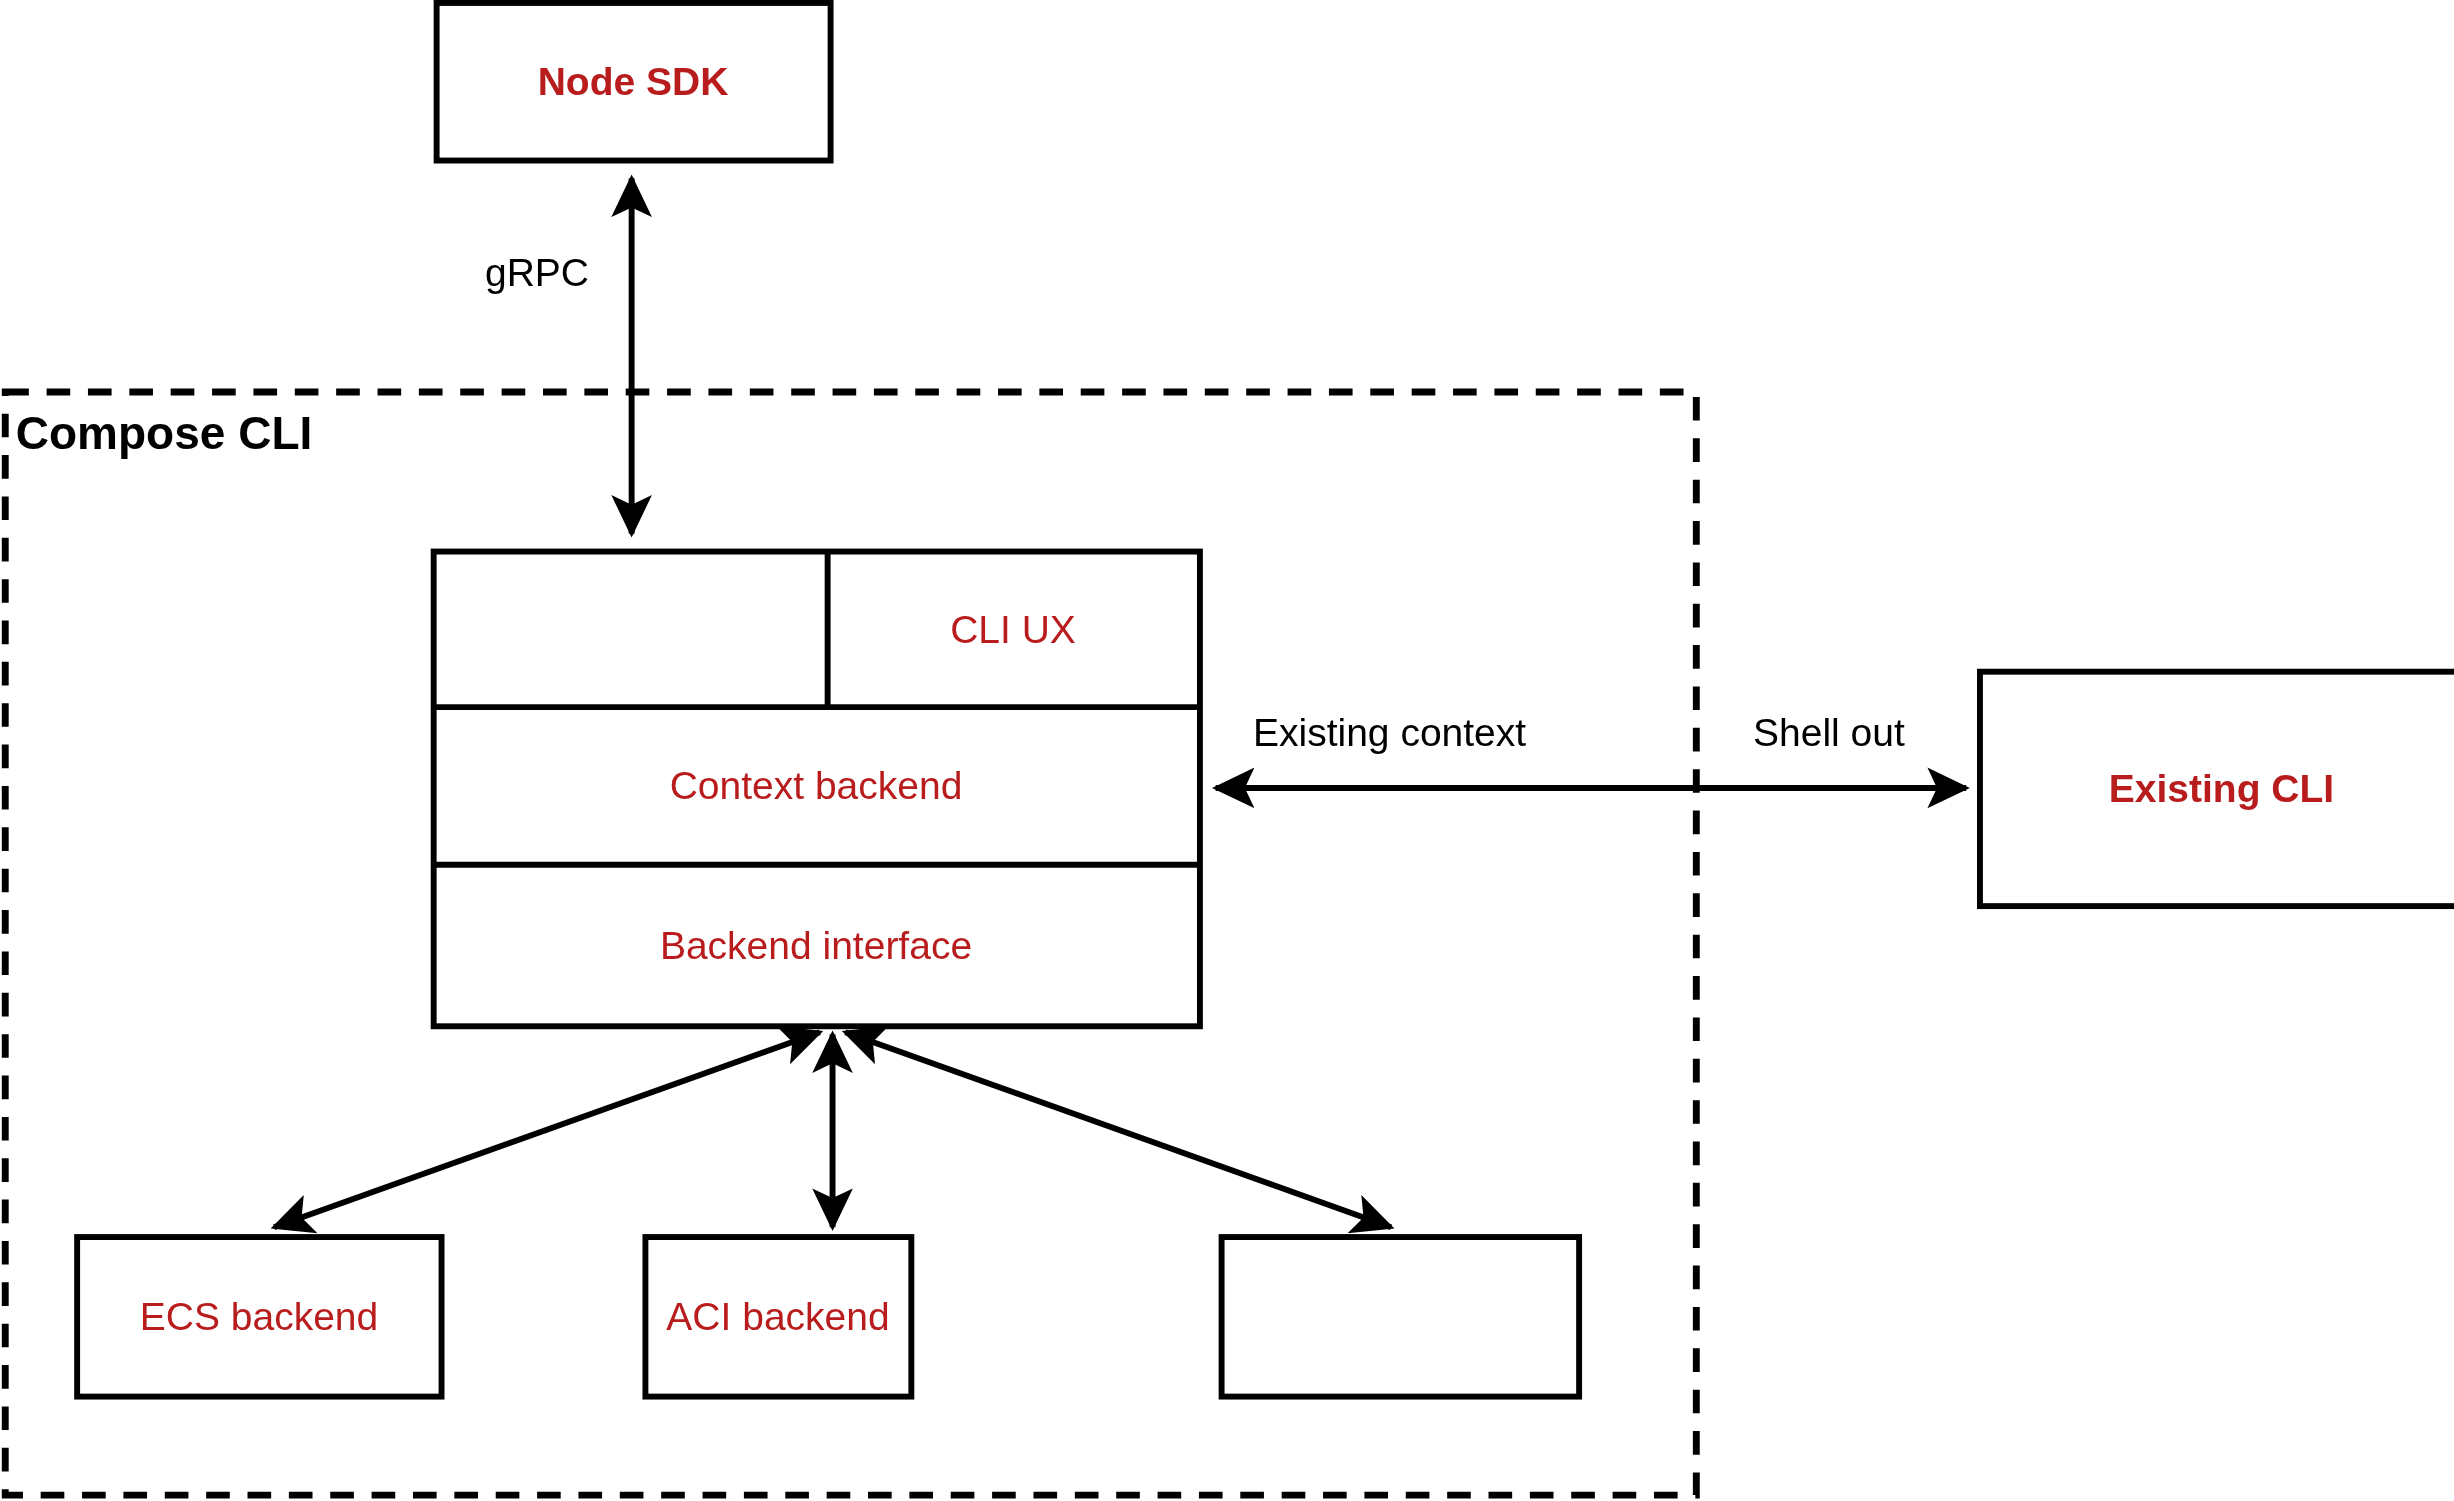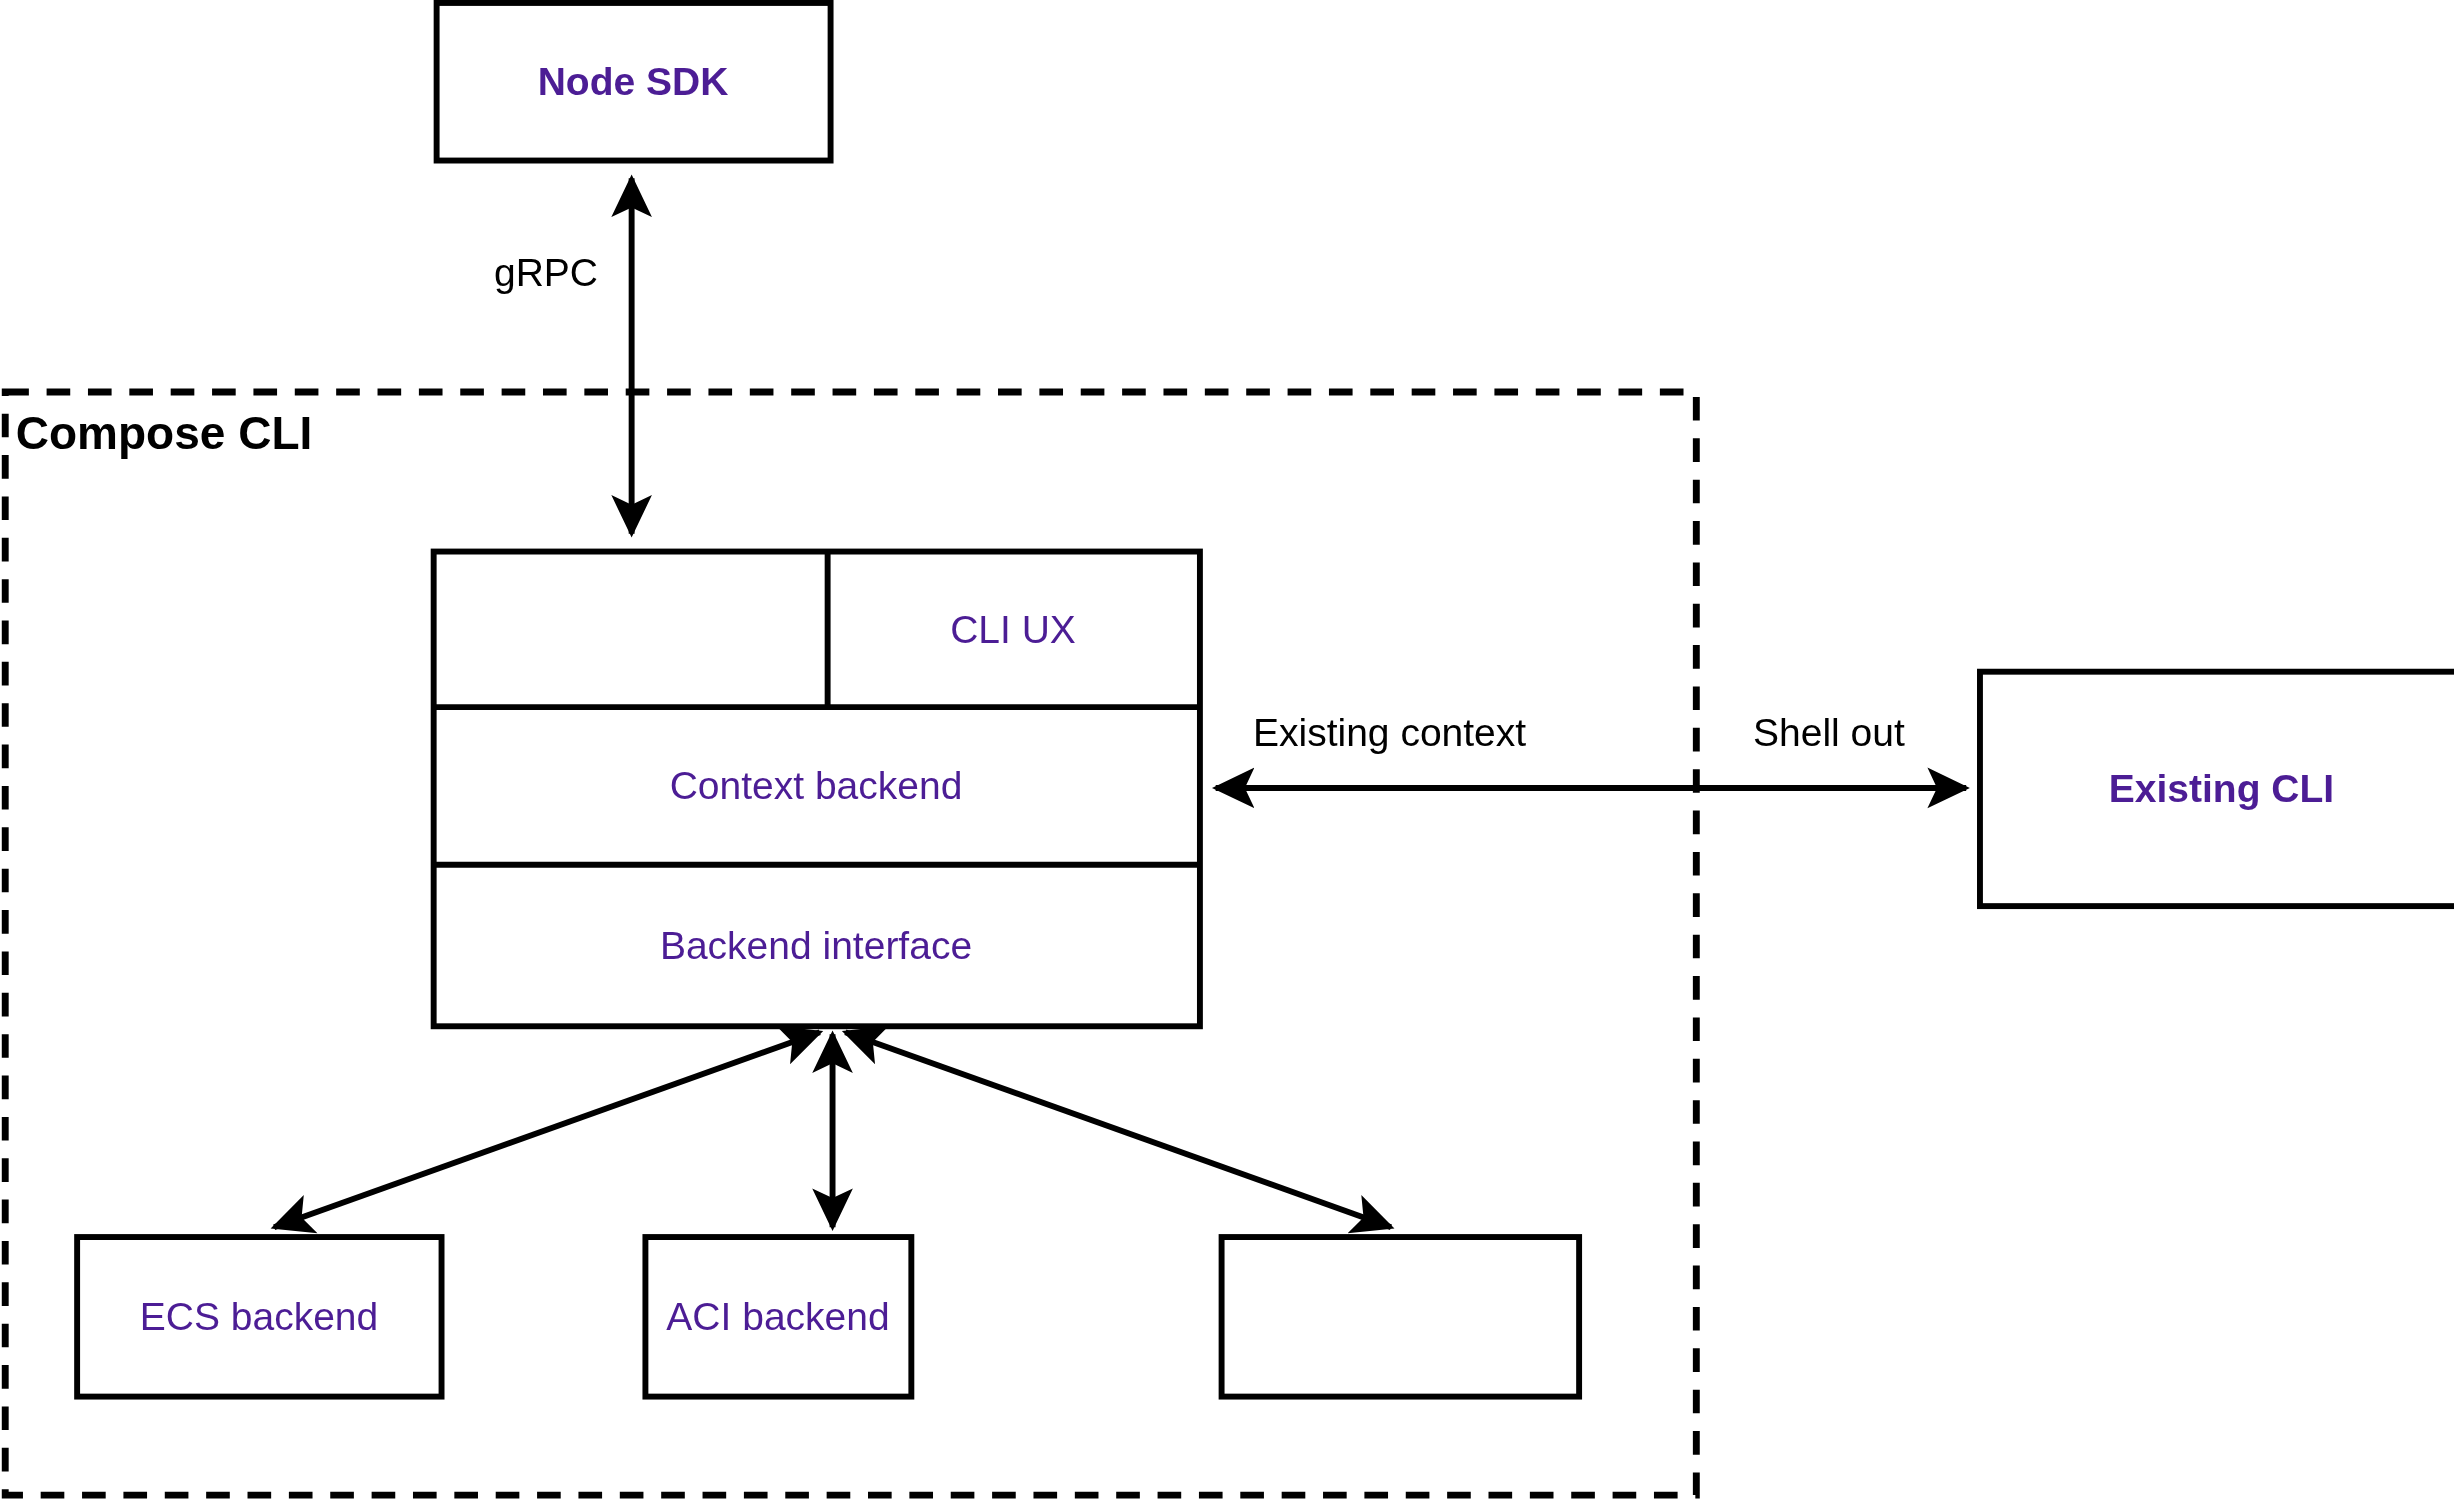--- a/index.html
+++ b/index.html
@@ -21,21 +21,21 @@
     top: 0;
     width: 2455px;
     height: 1501px;
   }
   .box-label {
     position: absolute;
     display: flex;
     align-items: center;
     justify-content: center;
     text-align: center;
-    color: #4c1d95;
+    color: #b91c1c;
     font-family: "Liberation Sans", sans-serif;
     font-size: 39px;
     line-height: 1.18;
     white-space: pre-line;
     pointer-events: none;
   }
   .box-label.bold {
     font-weight: bold;
   }
   .edge-label {
@@ -94,21 +94,21 @@
 
     <line x1="845" y1="1050" x2="845" y2="1246" stroke="#000000" stroke-width="6" marker-start="url(#arrowEnd)" marker-end="url(#arrowEnd)"></line>
 
     <line x1="858" y1="1048" x2="1412" y2="1246" stroke="#000000" stroke-width="6" marker-start="url(#arrowEnd)" marker-end="url(#arrowEnd)"></line>
   </svg>
 
   <div class="group-label" style="left:15.8px; top:406px;">Compose CLI</div>
 
   <div class="box-label bold" style="left:436px; top:3px; width:394px; height:158px;">Node SDK</div>
 
-  <div class="edge-label" style="left:485px; top:251px;margin-left:9px;">gRPC</div>
+  <div class="edge-label" style="left:485px; top:251px;">gRPC</div>
 
 
   <div class="box-label" style="left:827px; top:552px; width:372px; height:156px;">CLI UX</div>
 
   <div class="box-label" style="left:433px; top:707px; width:766px; height:158px;">Context backend</div>
 
   <div class="box-label" style="left:433px; top:865px; width:766px; height:162px;">Backend interface</div>
 
   <div class="edge-label" style="left:1253px; top:711px;">Existing context</div>
 

